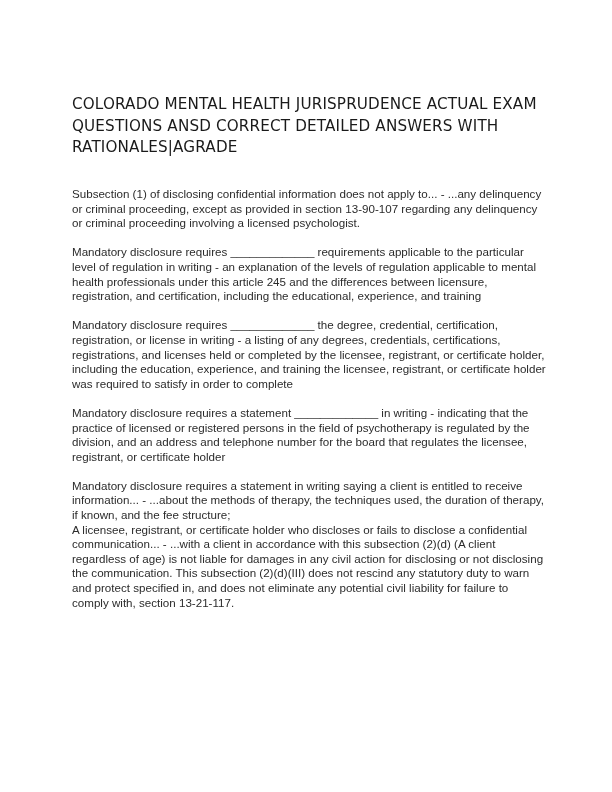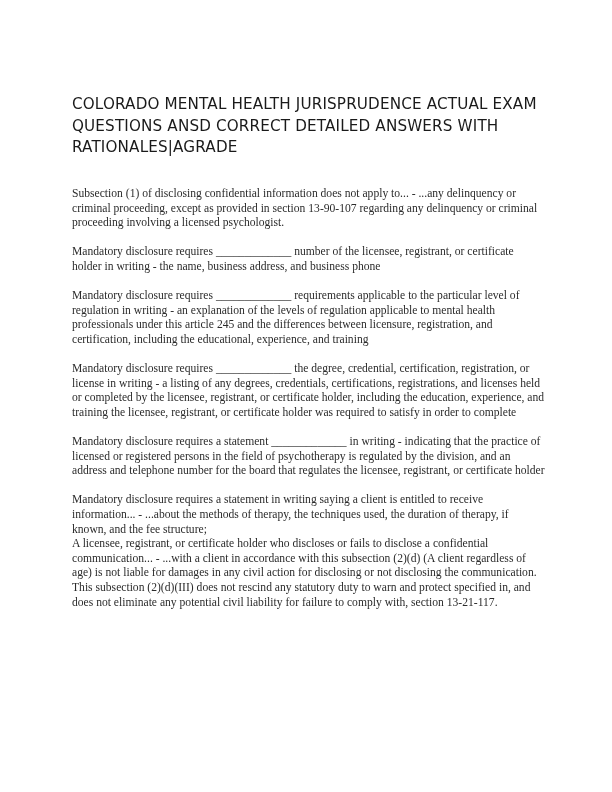--- a/index.html
+++ b/index.html
@@ -40,31 +40,29 @@
       top: 187px;
       width: 474px;
       font-family: "Liberation Sans", sans-serif;
       font-size: 11.6px;
       line-height: 14.6px;
       color: #2b2b2b;
     }
     .para {
       margin: 0 0 14.6px 0;
       white-space: pre-line;
-      font-family: Liberation Serif, serif;
     }
   </style>
 </head>
 <body>
 
 <div class="page">
   <h1 class="title">COLORADO MENTAL HEALTH JURISPRUDENCE ACTUAL EXAM QUESTIONS ANSD CORRECT DETAILED ANSWERS WITH RATIONALES|AGRADE</h1>
 
   <div class="body">
     <p class="para">Subsection (1) of disclosing confidential information does not apply to... - ...any delinquency or criminal proceeding, except as provided in section 13-90-107 regarding any delinquency or criminal proceeding involving a licensed psychologist.</p>
-    <p class="para">Mandatory disclosure requires _____________ number of the licensee, registrant, or certificate holder in writing - the name, business address, and business phone</p>
     <p class="para">Mandatory disclosure requires _____________ requirements applicable to the particular level of regulation in writing - an explanation of the levels of regulation applicable to mental health professionals under this article 245 and the differences between licensure, registration, and certification, including the educational, experience, and training</p>
     <p class="para">Mandatory disclosure requires _____________ the degree, credential, certification, registration, or license in writing - a listing of any degrees, credentials, certifications, registrations, and licenses held or completed by the licensee, registrant, or certificate holder, including the education, experience, and training the licensee, registrant, or certificate holder was required to satisfy in order to complete</p>
     <p class="para">Mandatory disclosure requires a statement _____________ in writing - indicating that the practice of licensed or registered persons in the field of psychotherapy is regulated by the division, and an address and telephone number for the board that regulates the licensee, registrant, or certificate holder</p>
     <p class="para">Mandatory disclosure requires a statement in writing saying a client is entitled to receive information... - ...about the methods of therapy, the techniques used, the duration of therapy, if known, and the fee structure;
  A licensee, registrant, or certificate holder who discloses or fails to disclose a confidential communication... - ...with a client in accordance with this subsection (2)(d) (A client regardless of age) is not liable for damages in any civil action for disclosing or not disclosing the communication. This subsection (2)(d)(III) does not rescind any statutory duty to warn and protect specified in, and does not eliminate any potential civil liability for failure to comply with, section 13-21-117.</p>
   </div>
 </div>
 
 </body></html>

